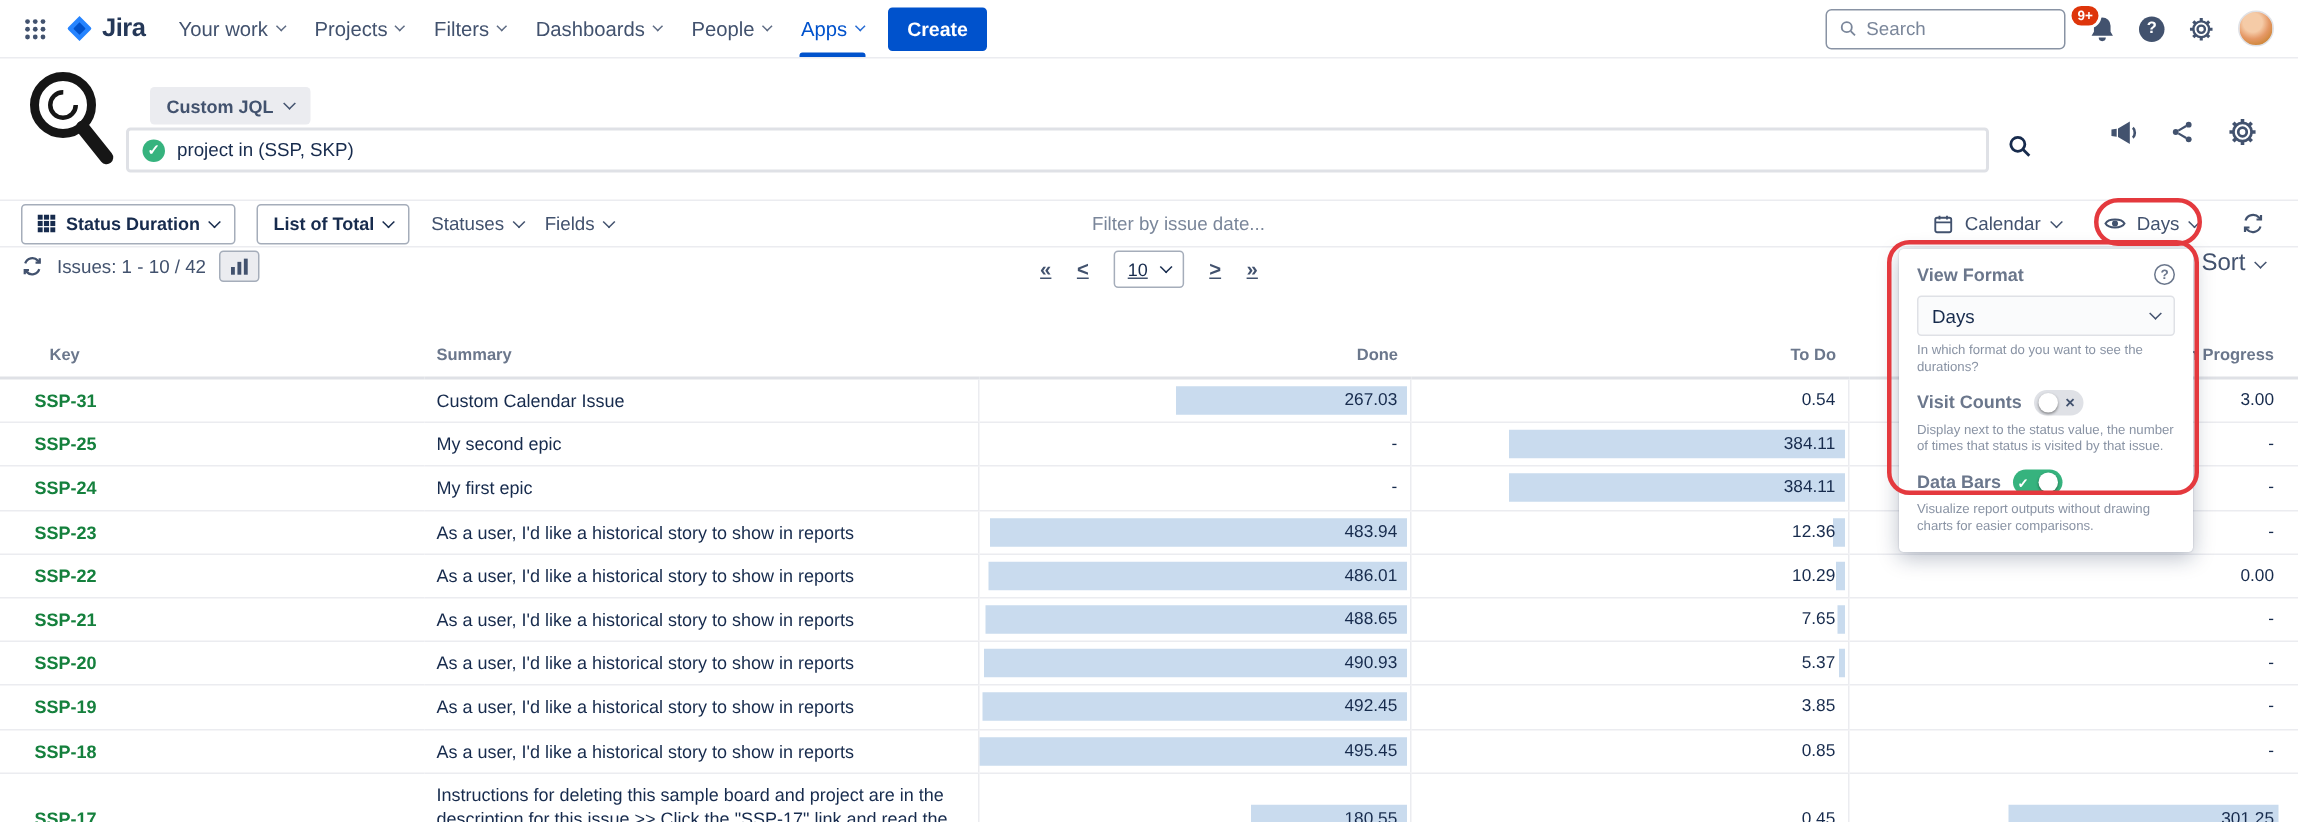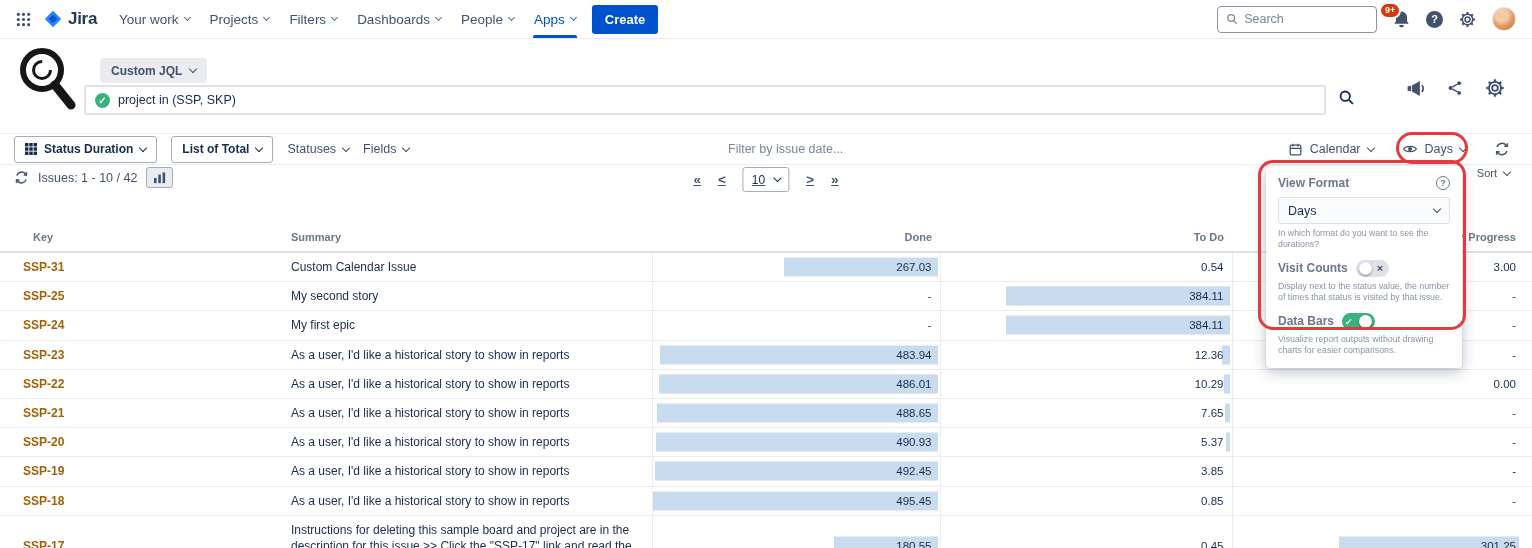--- a/index.html
+++ b/index.html
@@ -54,32 +54,32 @@
   
   .results { position:absolute; top:167px; left:0; width:100%; height:46px; display:flex; align-items:flex-start; padding:0 14px; }
   .res-left { display:flex; align-items:center; gap:9px; }
   .issues-label { font-size:12.5px; color:#42526E; }
   .chart-btn { display:flex; align-items:center; justify-content:center; width:27px; height:21px; border:1px solid #A5ADBA; border-radius:3px; background:#EBECF0; cursor:pointer; }
   .pagination { position:absolute; left:50%; transform:translateX(-50%); display:flex; align-items:center; gap:17px; color:#42526E;text-decoration:underline; }
   .pg-arrow { cursor:pointer; font-size:13.5px; font-weight:600; }
   .pg-first::before { content:"«"; } .pg-prev::before { content:"<"; }
   .pg-next::before { content:">"; }  .pg-last::before { content:"»"; }
   .page-select { display:flex; align-items:center; gap:9px; height:25px; padding:0 8px; border:1.5px solid #A5ADBA; border-radius:3px; font-size:12px; cursor:pointer; background:#fff; color:#172B4D; }
-  .sort { margin-left:auto; display:flex; align-items:center; gap:7px; font-size:11px; color:#42526E; cursor:pointer; padding-right:8px; }
+  .sort { margin-left:auto; display:flex; align-items:center; gap:7px; font-size:16px; color:#42526E; cursor:pointer; padding-right:8px; }
 
   
   .issue-table-wrap { position:absolute; top:226px; left:0; width:100%; }
   table.issues { width:100%; border-collapse:collapse; table-layout:fixed; }
   .issues th { font-size:11px; color:#6B778C; font-weight:600; text-align:left; padding:5px 8px 8px; border-bottom:2px solid #DFE1E6; cursor:pointer; }
   .issues th.num { text-align:right; }
   .issues th.h-key { padding-left:33px; }
   .issues th.h-inprog { padding-right:16px; }
   .issues td { border-bottom:1px solid #EBECF0; font-size:12px; padding:4px 8px; vertical-align:middle; height:27px; }
   .issues td.c-key { padding-left:23px; }
-  .key-link { color:#a16207; font-weight:700; font-size:12px; text-decoration:none; cursor:pointer; }
+  .key-link { color:#15803d; font-weight:700; font-size:12px; text-decoration:none; cursor:pointer; }
   .issues td.c-sum { color:#172B4D; line-height:1.35; padding-top:6px; padding-bottom:6px; }
   .issues td.num-cell { position:relative; text-align:right; border-left:1px solid #EBECF0; font-size:11.5px; color:#172B4D; padding-right:8px; }
   .issues td.num-cell .bar { position:absolute; right:2px; top:50%; transform:translateY(-50%); height:19px; background:#C9DBEE; }
   .issues td.num-cell .val { position:relative; }
   .issues td.last { padding-right:16px; }
   .issues td.last .bar { right:13px; }
 
   
   .panel { position:absolute; left:1266px; top:166px; width:196px; background:#fff; border-radius:3px;
            box-shadow:0 4px 14px rgba(9,30,66,.28), 0 0 1px rgba(9,30,66,.3); padding:10px 12px 11px; z-index:40; }
@@ -360,21 +360,21 @@
     <tbody>
         <tr>
     <td class="c-key"><a class="key-link">SSP-31</a></td>
     <td class="c-sum">Custom Calendar Issue</td>
     <td class="num-cell"><span class="bar" style="width: 53.406%;"></span><span class="val">267.03</span></td>
     <td class="num-cell"><span class="val">0.54</span></td>
     <td class="num-cell last"><span class="val">3.00</span></td>
   </tr>
         <tr>
     <td class="c-key"><a class="key-link">SSP-25</a></td>
-    <td class="c-sum">My second story</td>
+    <td class="c-sum">My second epic</td>
     <td class="num-cell"><span class="val">-</span></td>
     <td class="num-cell"><span class="bar" style="width: 76.822%;"></span><span class="val">384.11</span></td>
     <td class="num-cell last"><span class="val">-</span></td>
   </tr>
         <tr>
     <td class="c-key"><a class="key-link">SSP-24</a></td>
     <td class="c-sum">My first epic</td>
     <td class="num-cell"><span class="val">-</span></td>
     <td class="num-cell"><span class="bar" style="width: 76.822%;"></span><span class="val">384.11</span></td>
     <td class="num-cell last"><span class="val">-</span></td>

